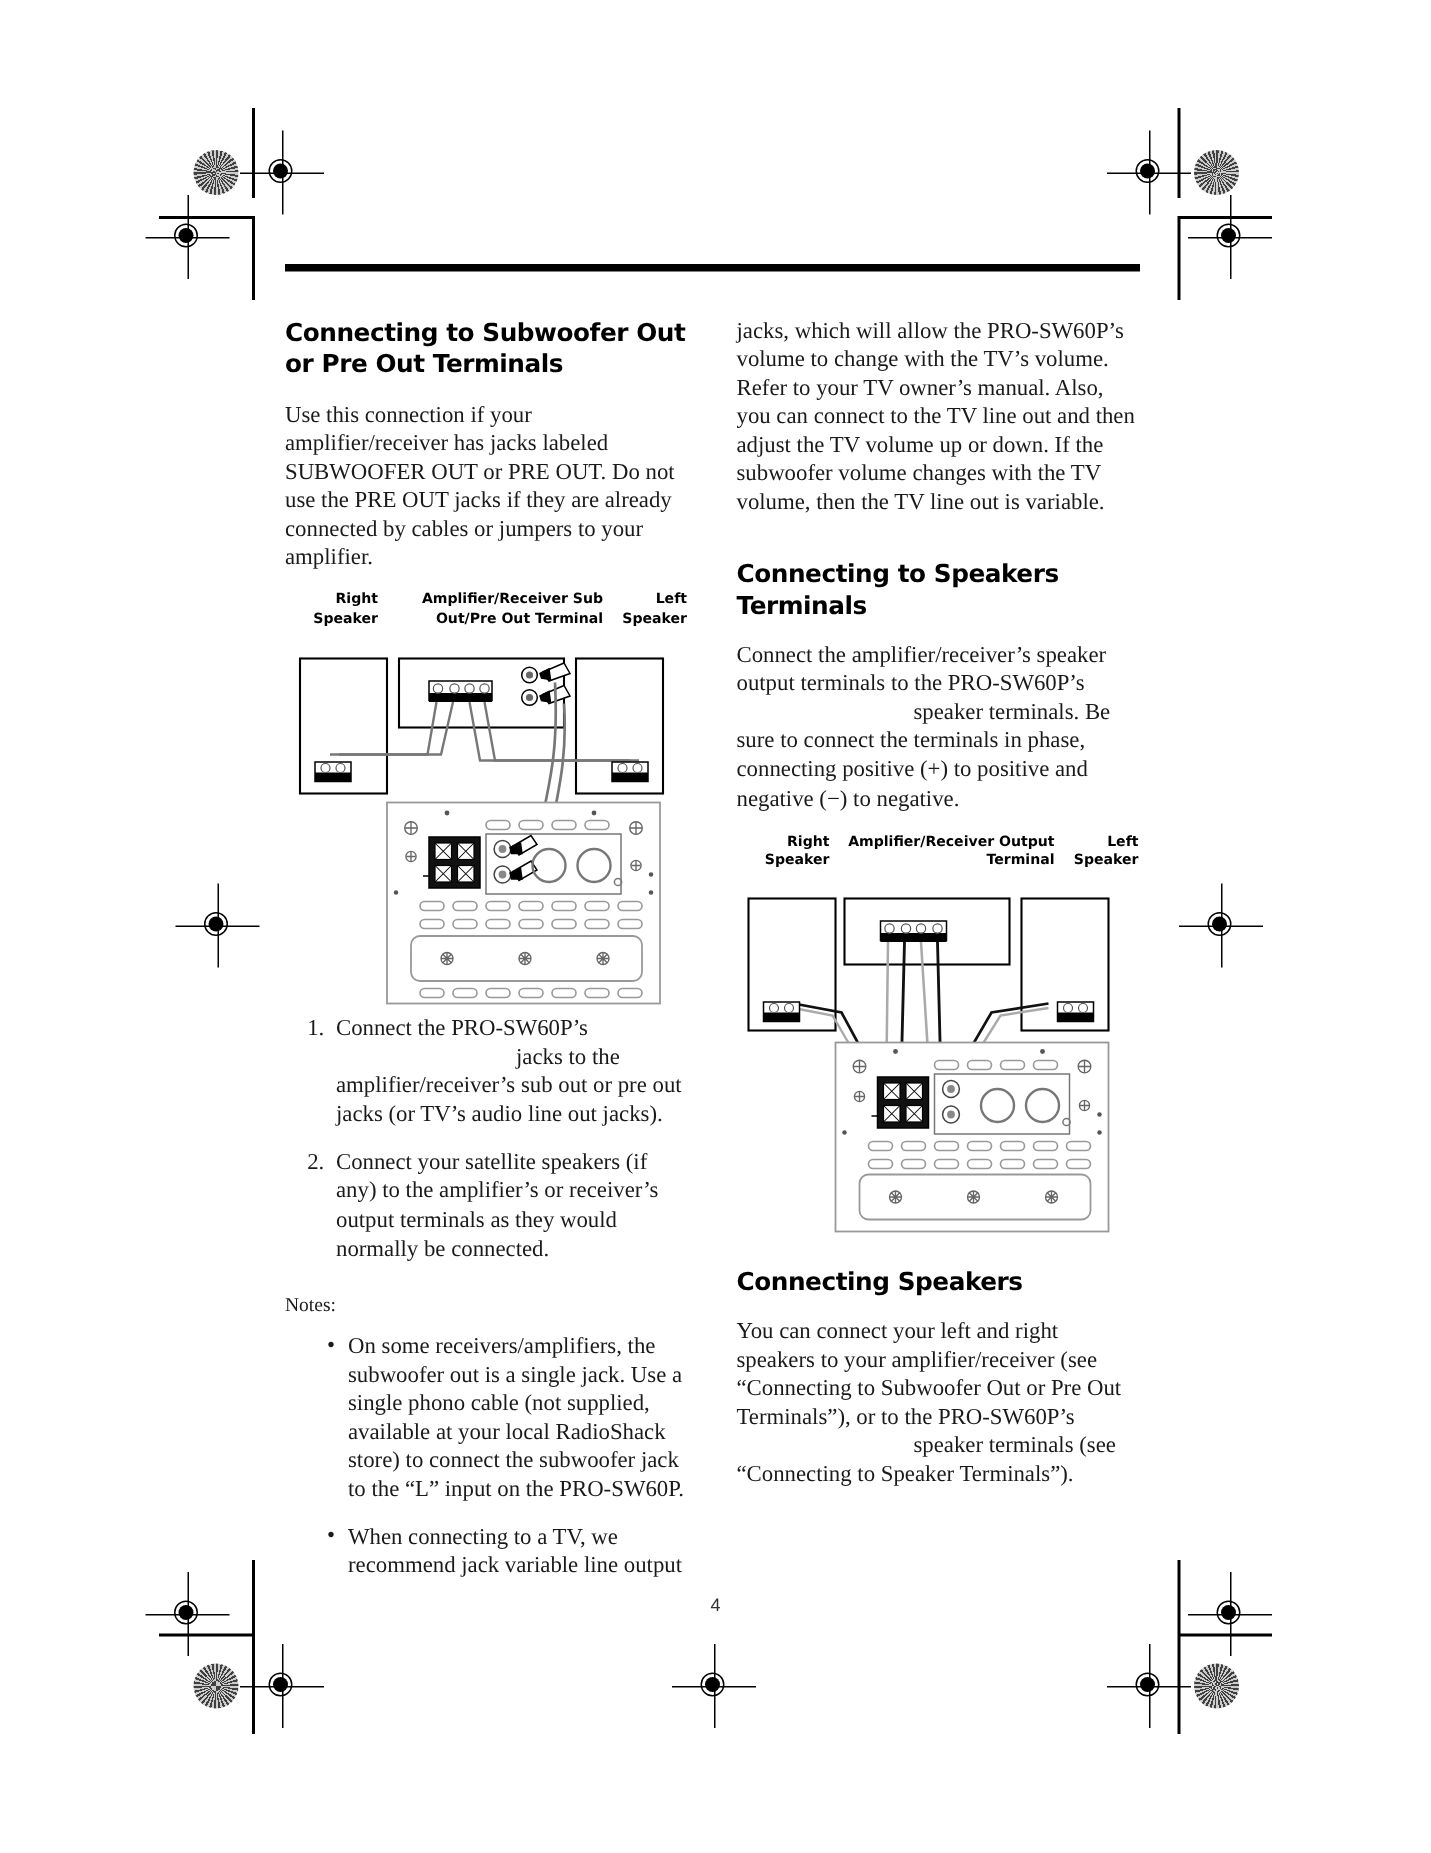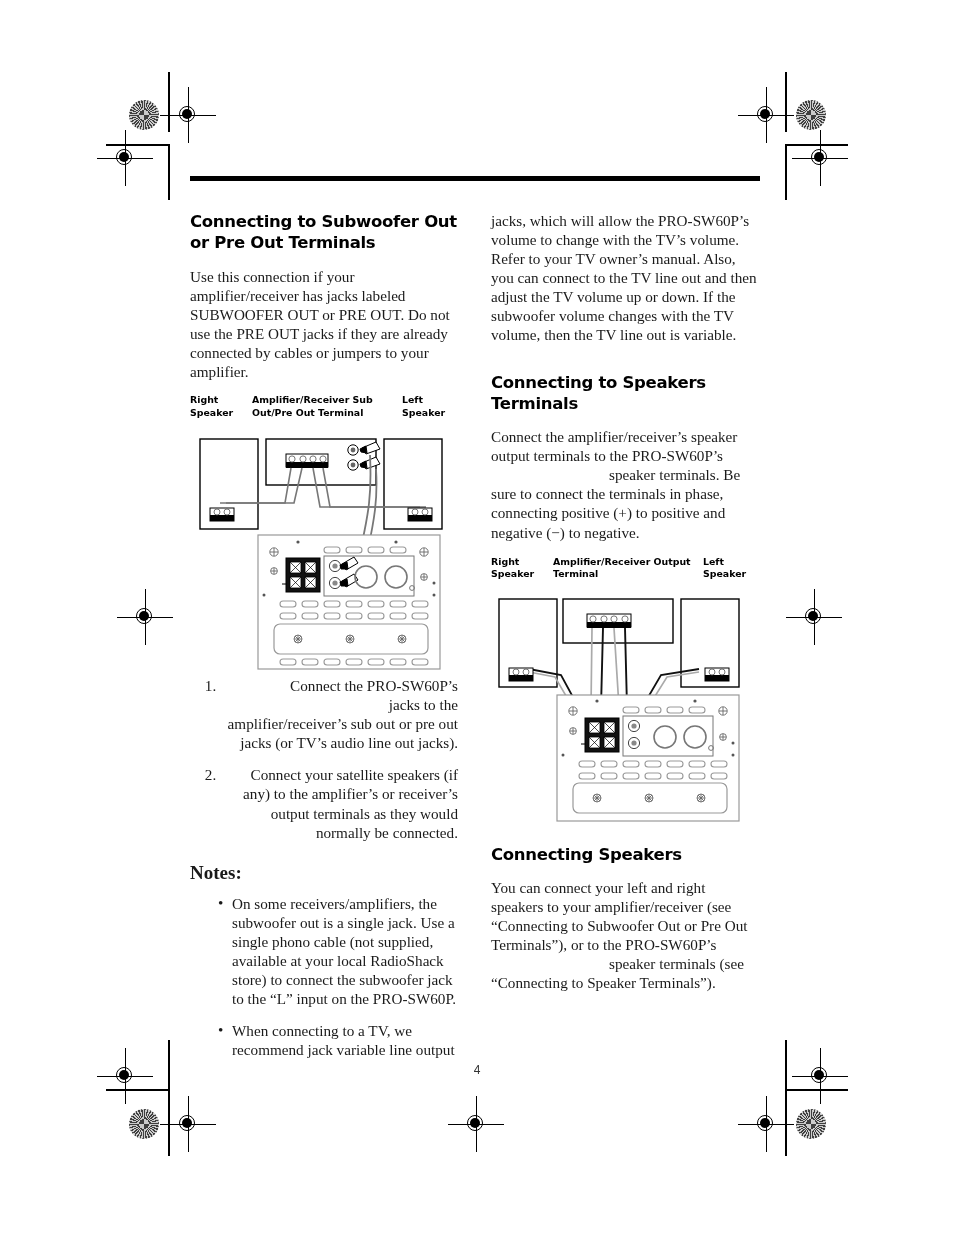--- a/index.html
+++ b/index.html
@@ -105,30 +105,29 @@
     display: inline-block;
     width: 120px;
   }
   .glyph-gap.sm { width: 118px; }
 
   ol.steps {
     margin: 6px 0 0 0;
     padding: 0 0 0 30px;
     font-size: 15.2px;
     line-height: 1.255;
-    text-align: right;
   }
   ol.steps li {
     margin-bottom: 13px;
     padding-left: 4px;
   }
   h3.notes {
     font-family: "Liberation Serif", serif;
-    font-weight: bold;
-    font-size: 19px;
+    font-weight: normal;
+    font-size: 13px;
     margin: 20px 0 10px 0;
   }
   ul.notes {
     margin: 0;
     padding: 0 0 0 28px;
     font-size: 15.2px;
     line-height: 1.255;
     list-style: none;
   }
   ul.notes li {
@@ -147,21 +146,21 @@
   .diag-labels {
     display: flex;
     font-family: "DejaVu Sans", sans-serif;
     font-weight: bold;
     font-size: 9.4px;
     line-height: 1.33;
     color: #000;
     margin-top: 4px;
     margin-bottom: 6px;
   }
-  .diag-labels .lbl { text-align: left; }
+  .diag-labels .lbl { text-align: right; }
   .lbl-right { width: 62px; }
   .lbl-amp   { flex: 1; }
   .lbl-left  { width: 56px; }
 
   .diagram { position: relative; }
   .diagram svg { display: block; }
 
   .page-number {
     position: absolute;
     left: 0;

